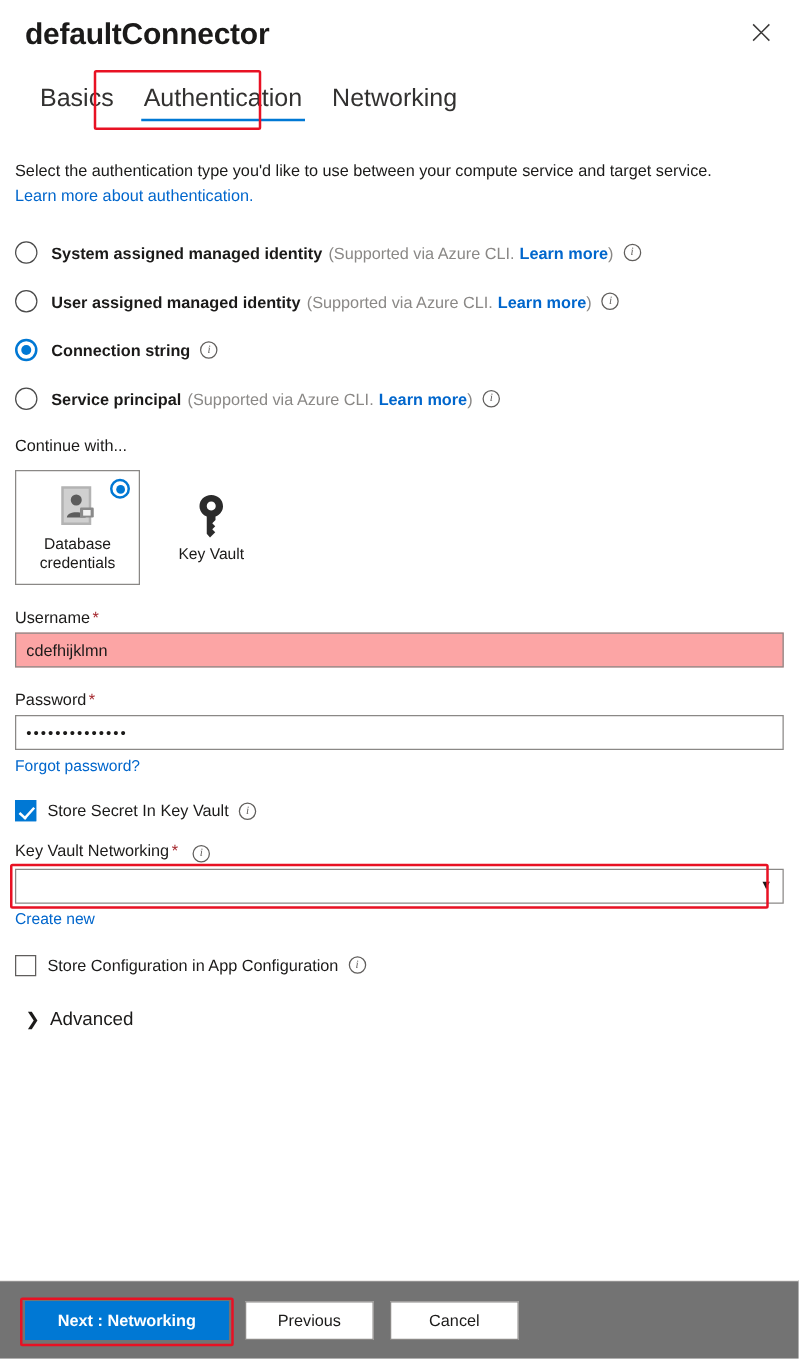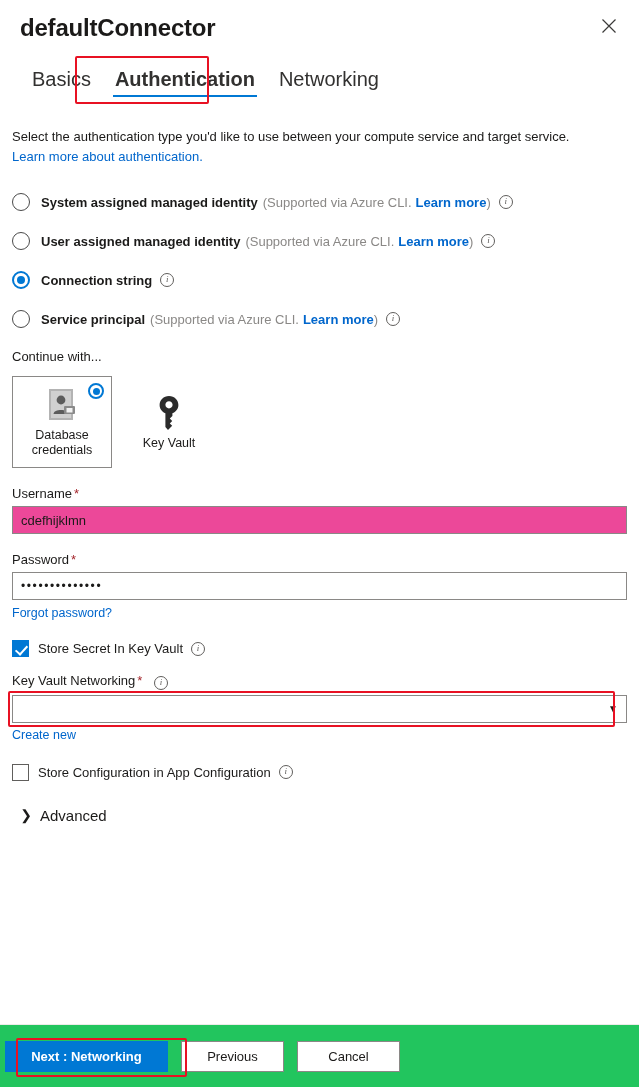--- a/index.html
+++ b/index.html
@@ -54,21 +54,21 @@
   }
   .tab {
     padding: 6px 12px 10px 12px;
     font-size: 20px;
     color: #323130;
     cursor: pointer;
     position: relative;
     white-space: nowrap;
   }
   .tab.selected {
-    font-weight: 700;
+    font-weight: 400;
   }
   .tab.selected .tab-underline {
     position: absolute;
     left: 10px;
     right: 10px;
     bottom: 4px;
     height: 2px;
     background: #0078d4;
   }
   .tab-highlight {
@@ -238,21 +238,21 @@
     margin-bottom: 5px;
   }
   .req {
     color: #a4262c;
     margin-left: 2px;
   }
   .text-input {
     width: 100%;
     height: 28px;
     border: 1px solid #8a8886;
-    background: #ec4899;
+    background: #fca5a5;
     font-size: 13px;
     font-family: "Liberation Sans", sans-serif;
     padding: 0 8px;
     color: #1b1a19;
     outline: none;
   }
   .pwd-dots {
     width: 100%;
     height: 28px;
     border: 1px solid #8a8886;
@@ -365,23 +365,23 @@
   
   .footer {
     position: absolute;
     left: 0;
     right: 0;
     bottom: 0;
     height: 63px;
     border-top: 1px solid #edebe9;
     display: flex;
     align-items: center;
-    padding: 0 5px;
+    padding: 0 20px;
     gap: 13px;
-    background: #22c55e;
+    background: #737373;
   }
   .btn {
     height: 31px;
     min-width: 103px;
     font-size: 13px;
     font-family: "Liberation Sans", sans-serif;
     border: 1px solid #8a8886;
     background: #fff;
     color: #1b1a19;
     cursor: pointer;

